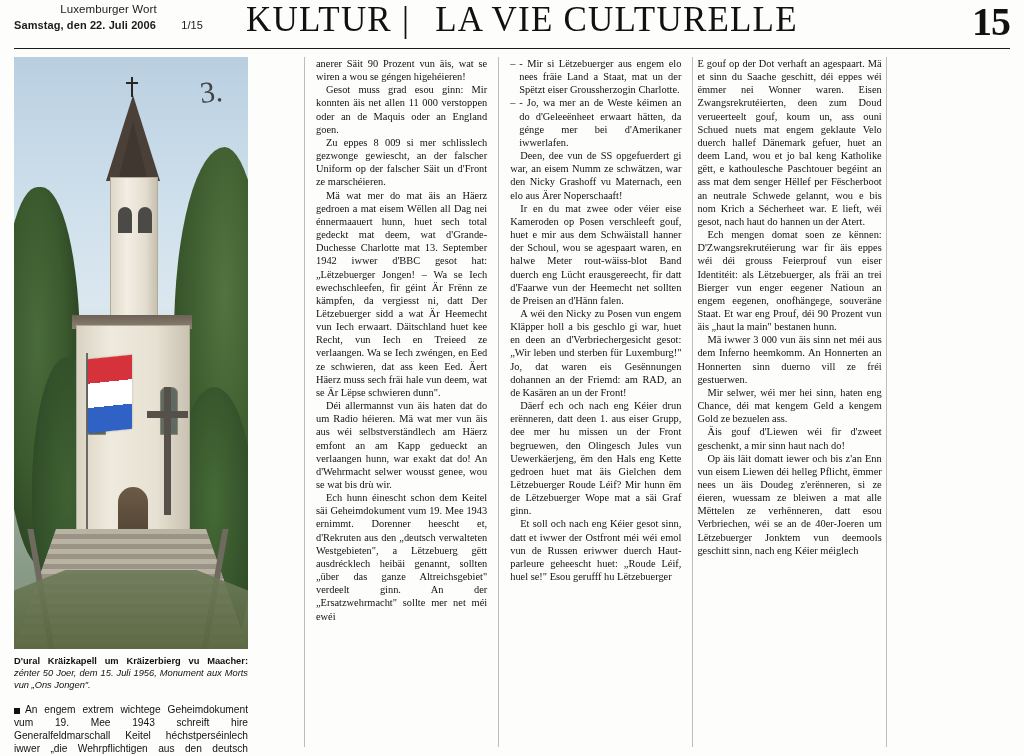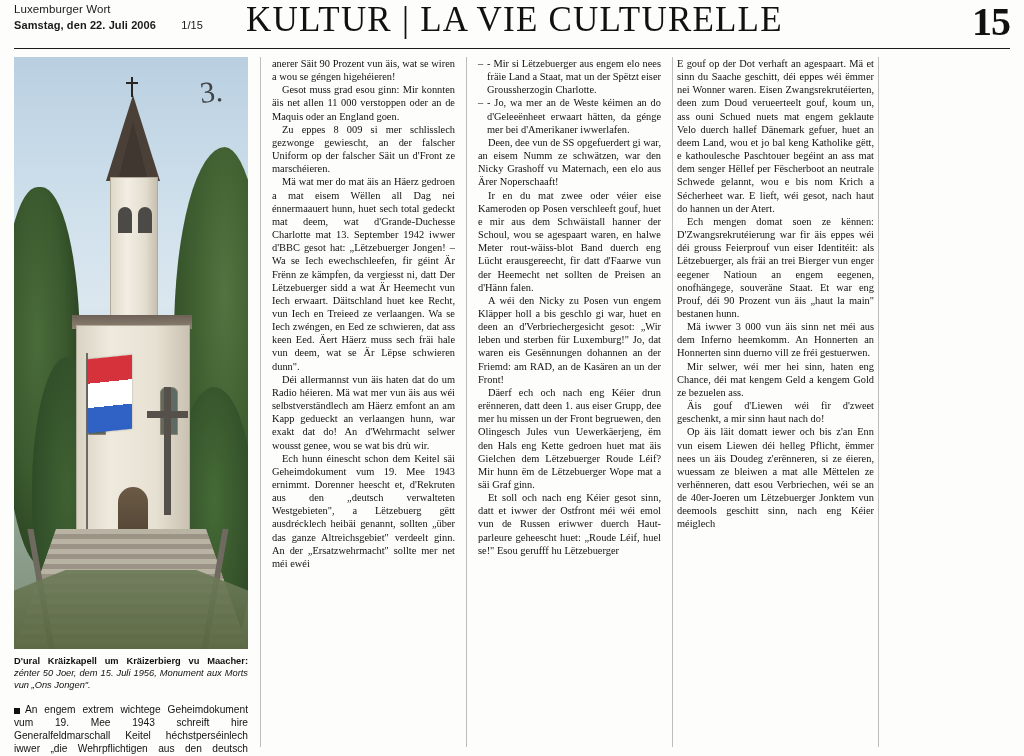--- a/index.html
+++ b/index.html
@@ -22,20 +22,21 @@
     box-sizing: border-box;
     padding: 0 14px;
   }
 
   
   .masthead {
     position: relative;
     height: 48px;
     border-bottom: 1.5px solid #1a1a1a;
     margin-bottom: 0px;
+    text-align: center;
   }
   .masthead-left {
     position: absolute;
     left: 0;
     top: 2px;
     font-family: "Liberation Sans", sans-serif;
     line-height: 1.35;
   }
   .paper-name {
     font-size: 11.5px;
@@ -67,20 +68,21 @@
     display: inline-block;
     padding: 0 10px;
     color: #111;
     font-weight: 300;
   }
   .masthead-center .kultur {
     font-variant: small-caps;
   }
   .masthead-center .lavie {
     font-variant: small-caps;
+    margin-left: 15px;
   }
   .page-number {
     position: absolute;
     right: 0;
     top: -2px;
     font-family: "Liberation Serif", serif;
     font-size: 40px;
     font-weight: bold;
     color: #111;
     letter-spacing: -1px;
@@ -92,21 +94,21 @@
     margin-top: 8px;
     display: flex;
     gap: 0;
     height: 690px;
   }
   .col {
     position: relative;
     box-sizing: border-box;
   }
   .col.c1 { width: 246px; padding-right: 12px; }
-  .col.c2 { width: 206px; padding: 0 11px; border-left: 1px solid #bdbdbd; }
+  .col.c2 { width: 206px; padding: 0 11px; border-left: 1px solid #bdbdbd; margin-left: 44px; }
   .col.c3 { width: 206px; padding: 0 11px; border-left: 1px solid #bdbdbd; }
   .col.c4 { width: 206px; padding: 0 4px; border-left: 1px solid #bdbdbd; }
   .col.c5 { width: 132px; padding-left: 11px; border-left: 1px solid #bdbdbd; }
 
   
   .photo-wrap {
     position: relative;
     width: 234px;
     height: 592px;
     overflow: hidden;

